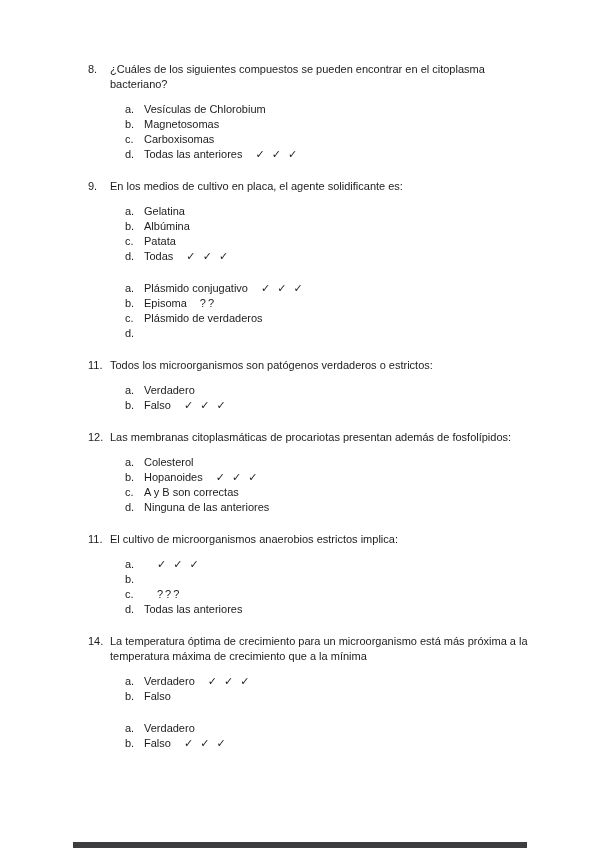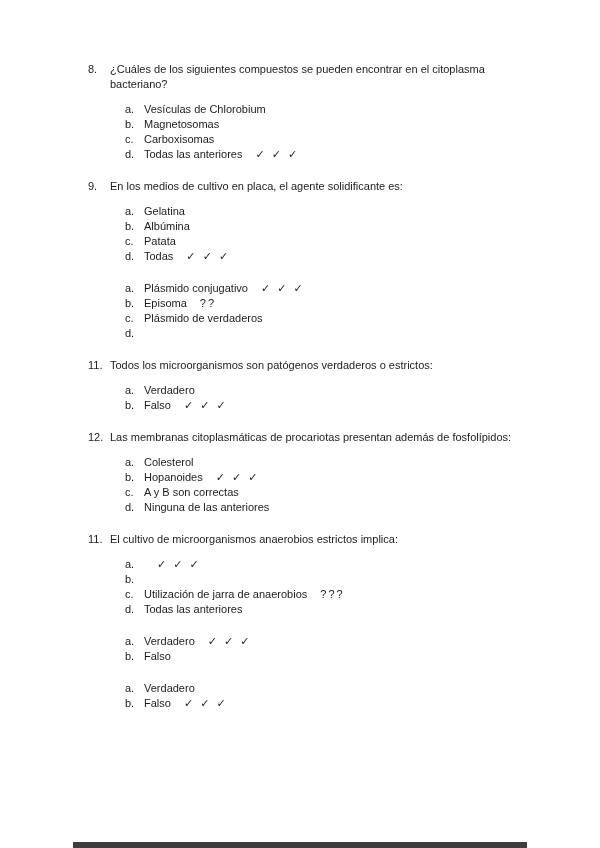--- a/index.html
+++ b/index.html
@@ -214,33 +214,36 @@
     <span class="opt-mark">✓ ✓ ✓</span>
   </div>
 
   <div class="option">
     <span class="opt-letter">b.</span>
 
   </div>
 
   <div class="option">
     <span class="opt-letter">c.</span>
-    <span class="opt-text">Utilización de jarra de anaerobios</span>
     <span class="opt-mark">???</span>
   </div>
 
   <div class="option">
     <span class="opt-letter">d.</span>
     <span class="opt-text">Todas las anteriores</span>
 
   </div>
 </div>
   </div>
 
   <div class="question">
+    <div class="q-head">
+      <span class="q-num">14.</span>
+      <span class="q-text">La temperatura óptima de crecimiento para un microorganismo está más próxima a la temperatura máxima de crecimiento que a la mínima</span>
+    </div>
     <div class="options">
   <div class="option">
     <span class="opt-letter">a.</span>
     <span class="opt-text">Verdadero</span>
     <span class="opt-mark">✓ ✓ ✓</span>
   </div>
 
   <div class="option">
     <span class="opt-letter">b.</span>
     <span class="opt-text">Falso</span>

